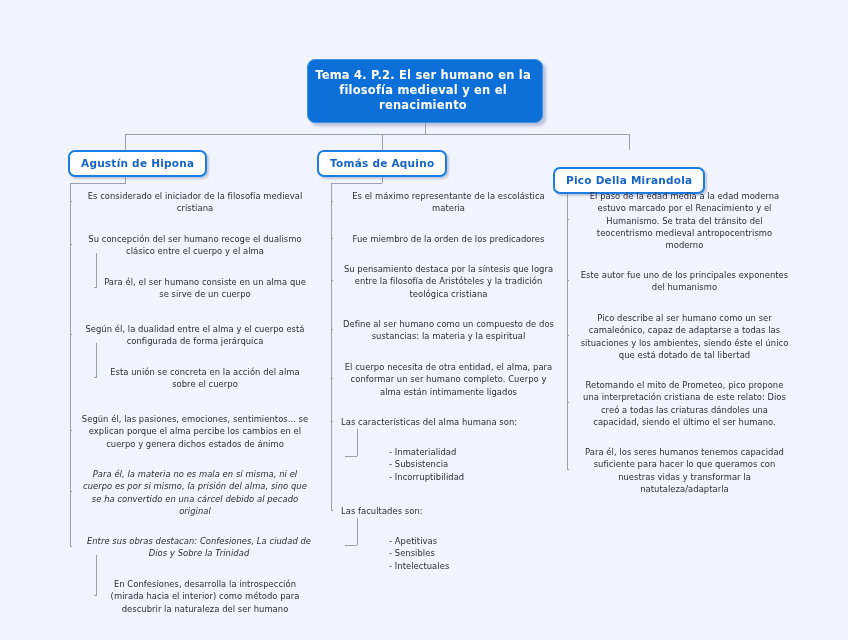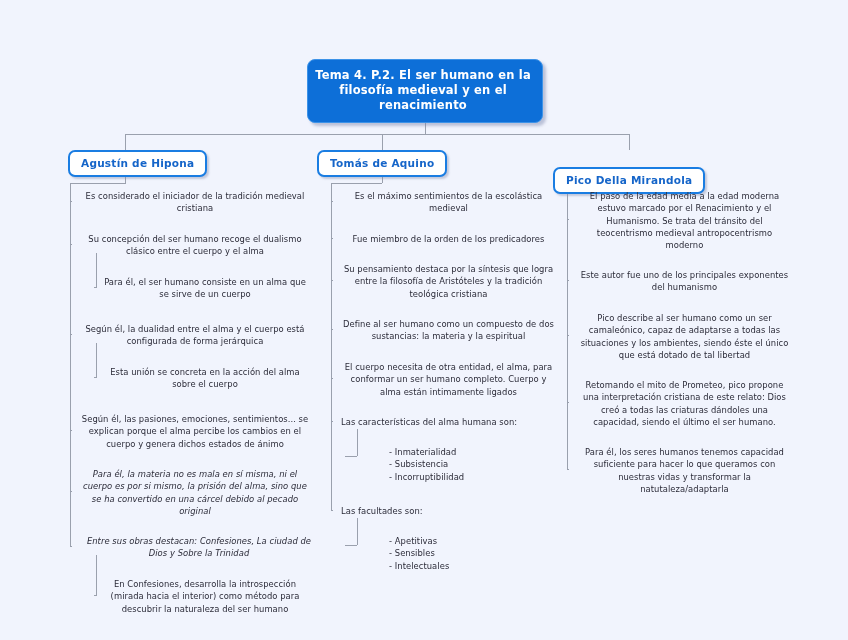--- a/index.html
+++ b/index.html
@@ -150,30 +150,30 @@
     <span>Agustín de Hipona</span>
   </div>
   <div class="branch-node" id="branch-1">
     <span>Tomás de Aquino</span>
   </div>
   <div class="branch-node" id="branch-2">
     <span>Pico Della Mirandola</span>
   </div>
 
   <div id="leaf-layer">
-      <div class="leaf" style="left: 80px; width: 230px; top: 190px;">Es considerado el iniciador de la tradición medieval cristiana</div>
+      <div class="leaf" style="left: 80px; width: 230px; top: 190px;">Es considerado el iniciador de la filosofía medieval cristiana</div>
       <div class="leaf" style="left: 80px; width: 230px; top: 233px;">Su concepción del ser humano recoge el dualismo clásico entre el cuerpo y el alma</div>
       <div class="leaf" style="left: 100px; width: 210px; top: 276px;">Para él, el ser humano consiste en un alma que se sirve de un cuerpo</div>
       <div class="leaf" style="left: 80px; width: 230px; top: 323px;">Según él, la dualidad entre el alma y el cuerpo está configurada de forma jerárquica</div>
       <div class="leaf" style="left: 100px; width: 210px; top: 366px;">Esta unión se concreta en la acción del alma sobre el cuerpo</div>
       <div class="leaf" style="left: 80px; width: 230px; top: 413px;">Según él, las pasiones, emociones, sentimientos... se explican porque el alma percibe los cambios en el cuerpo y genera dichos estados de ánimo</div>
       <div class="leaf" style="left: 80px; width: 230px; top: 468px; font-style: italic;">Para él, la materia no es mala en sí misma, ni el cuerpo es por si mismo, la prisión del alma, sino que se ha convertido en una cárcel debido al pecado original</div>
       <div class="leaf italic" style="left: 84px; width: 230px; top: 535px;">Entre sus obras destacan: Confesiones, La ciudad de Dios y Sobre la Trinidad</div>
       <div class="leaf" style="left: 100px; width: 210px; top: 578px;">En Confesiones, desarrolla la introspección (mirada hacia el interior) como método para descubrir la naturaleza del ser humano</div>
-      <div class="leaf" style="left: 341px; width: 215px; top: 190px;">Es el máximo sentimientos de la escolástica medieval</div>
+      <div class="leaf" style="left: 341px; width: 215px; top: 190px;">Es el máximo representante de la escolástica materia</div>
       <div class="leaf" style="left: 341px; width: 215px; top: 233px;">Fue miembro de la orden de los predicadores</div>
       <div class="leaf" style="left: 341px; width: 215px; top: 263px;">Su pensamiento destaca por la síntesis que logra entre la filosofía de Aristóteles y la tradición teológica cristiana</div>
       <div class="leaf" style="left: 341px; width: 215px; top: 318px;">Define al ser humano como un compuesto de dos sustancias: la materia y la espiritual</div>
       <div class="leaf" style="left: 341px; width: 215px; top: 361px;">El cuerpo necesita de otra entidad, el alma, para conformar un ser humano completo. Cuerpo y alma están intimamente ligados</div>
       <div class="leaf lead" style="left: 341px; width: 215px; top: 416px;">Las características del alma humana son:</div>
       <div class="leaf bullets" style="left: 351px; width: 167px; top: 446px; padding-left: 38px;"><span class="blist">- Inmaterialidad<br>- Subsistencia<br>- Incorruptibilidad</span></div>
       <div class="leaf lead" style="left: 341px; width: 215px; top: 505px;">Las facultades son:</div>
       <div class="leaf bullets" style="left: 351px; width: 167px; top: 535px; padding-left: 38px;"><span class="blist">- Apetitivas<br>- Sensibles<br>- Intelectuales</span></div>
       <div class="leaf" style="left: 577px; width: 215px; top: 190px;">El paso de la edad media a la edad moderna estuvo marcado por el Renacimiento y el Humanismo. Se trata del tránsito del teocentrismo medieval antropocentrismo moderno</div>
       <div class="leaf" style="left: 577px; width: 215px; top: 269px;">Este autor fue uno de los principales exponentes del humanismo</div>

